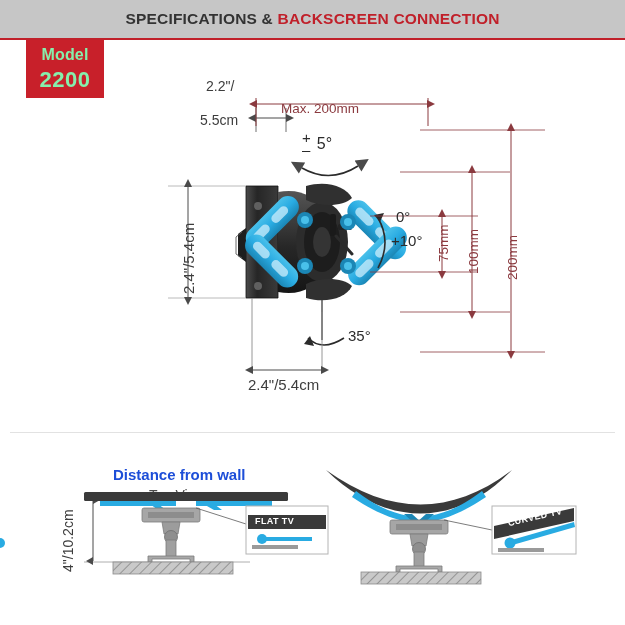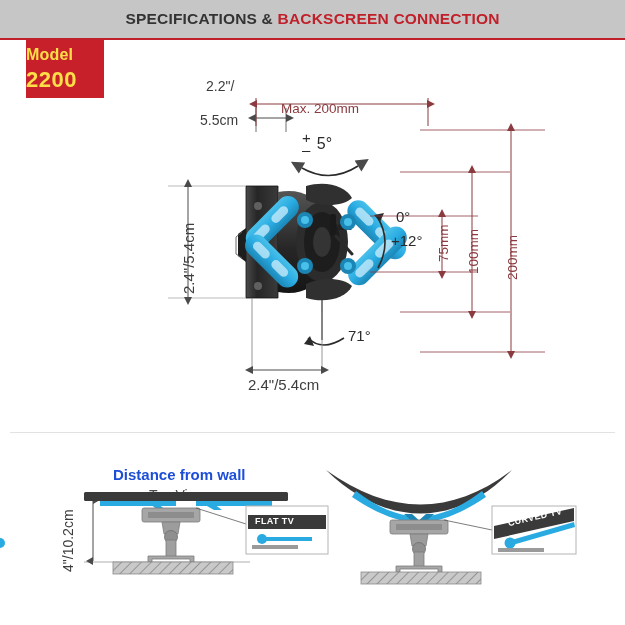--- a/index.html
+++ b/index.html
@@ -24,22 +24,22 @@
   }
   .hdr-dark{color:#333333;}
   .hdr-red{color:#c0202a;}
   .header-rule{
     position:absolute;left:0;top:38px;width:625px;height:2px;background:#c0202a;
   }
 
   
   .model-badge{
     position:absolute;left:26px;top:40px;width:78px;height:58px;
-    background:#c8202a;color:#fde047;
-    display:flex;flex-direction:column;justify-content:center;
+    background:#c8202a;color:#86efac;
+    display:flex;flex-direction:column;align-items:center;justify-content:center;
     line-height:1.0;
   }
   .model-word{font-size:16px;font-weight:bold;letter-spacing:.2px;}
   .model-num{font-size:22px;font-weight:bold;letter-spacing:.5px;margin-top:6px;}
 
   
   .dim-txt{position:absolute;font-size:14px;color:#3d3d3d;white-space:nowrap;}
   .dim-red{position:absolute;font-size:13.5px;color:#8b3a3f;white-space:nowrap;}
   .ang-txt{position:absolute;font-size:15px;color:#2b2b2b;white-space:nowrap;}
 
@@ -224,23 +224,23 @@
 
   <div style="position:absolute;left:302px;top:132px;display:flex;align-items:center;gap:6px;">
     <div style="display:flex;flex-direction:column;line-height:.78;font-size:15px;color:#2b2b2b;font-weight:500;">
       <span>+</span>
       <span>–</span>
     </div>
     <div style="font-size:16px;color:#2b2b2b;">5°</div>
   </div>
 
   <div class="ang-txt" style="left:396px;top:208px;">0°</div>
-  <div class="ang-txt" style="left:391px;top:232px;">+12°</div>
-
-  <div class="ang-txt" style="left:348px;top:327px;">71°</div>
+  <div class="ang-txt" style="left:391px;top:232px;">+10°</div>
+
+  <div class="ang-txt" style="left:348px;top:327px;">35°</div>
 
   <div class="dim-txt" style="left:248px;top:376px;font-size:15px;">2.4"/5.4cm</div>
 
   <div class="dim-txt rot90" style="left:180px;top:294px;font-size:15px;">2.4"/5.4cm</div>
 
   <div class="dim-red rot90" style="left:436px;top:262px;">75mm</div>
   <div class="dim-red rot90" style="left:466px;top:274px;">100mm</div>
   <div class="dim-red rot90" style="left:505px;top:280px;">200mm</div>
 
   <div class="divider"></div>

